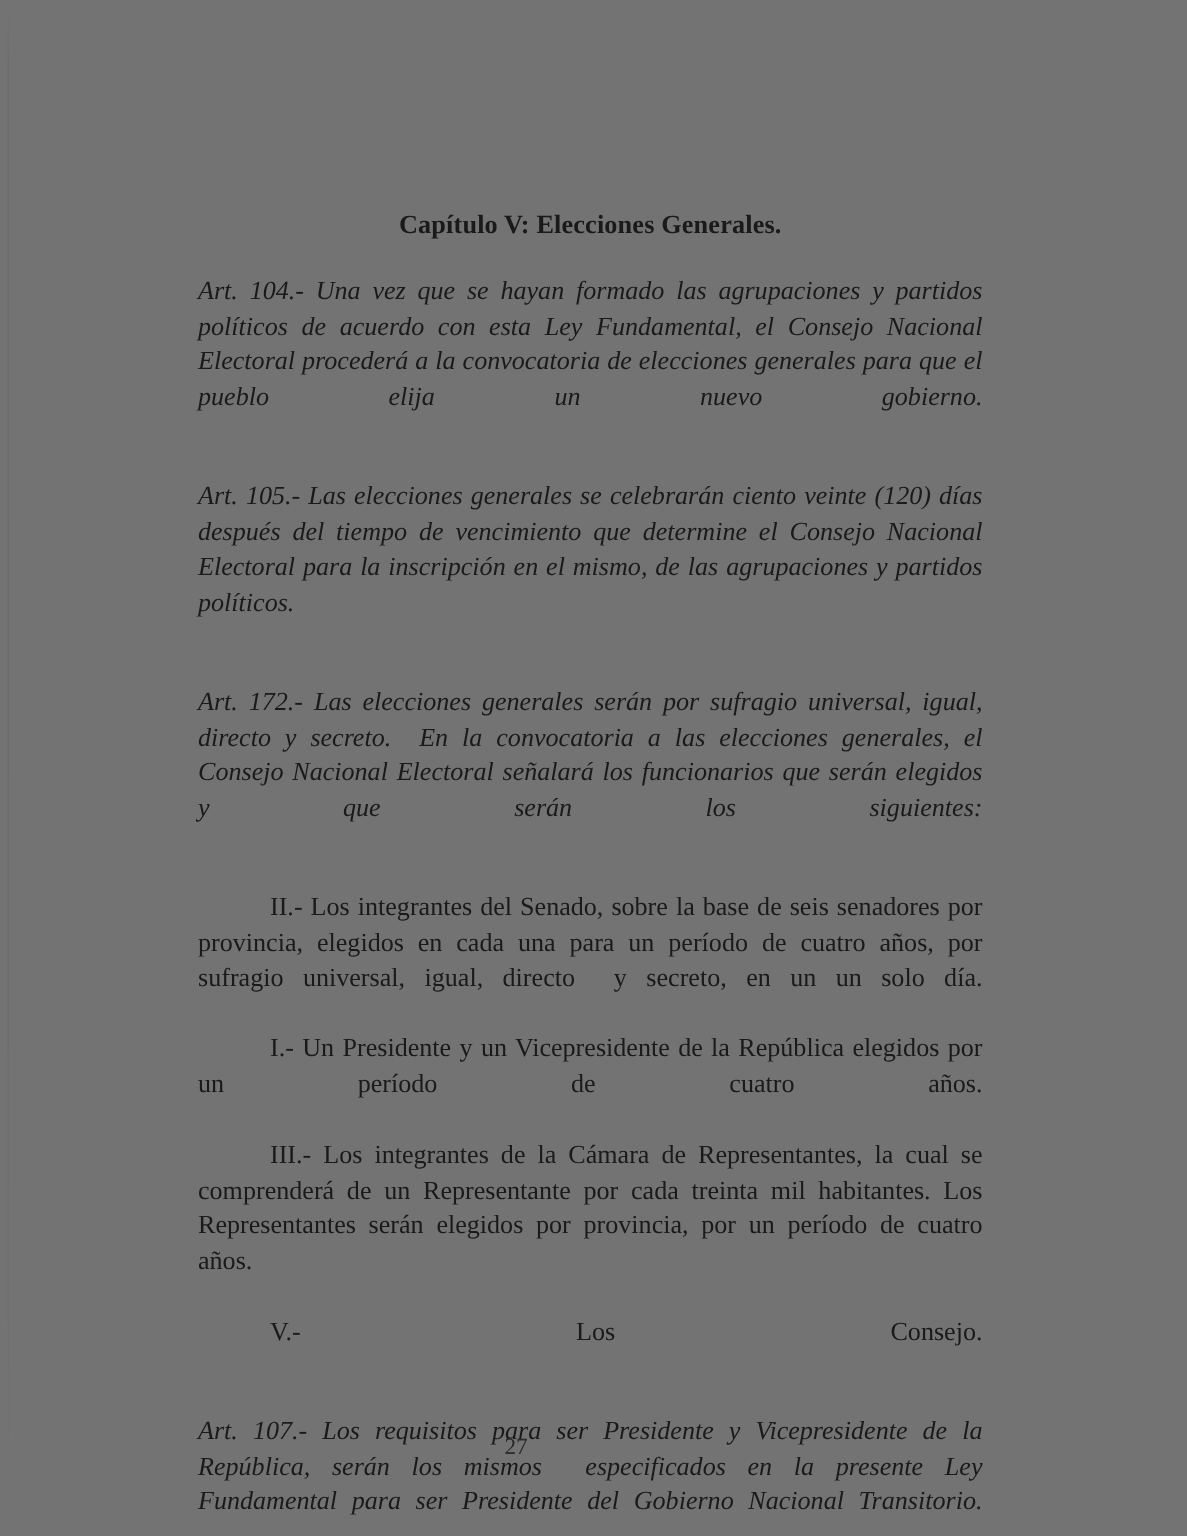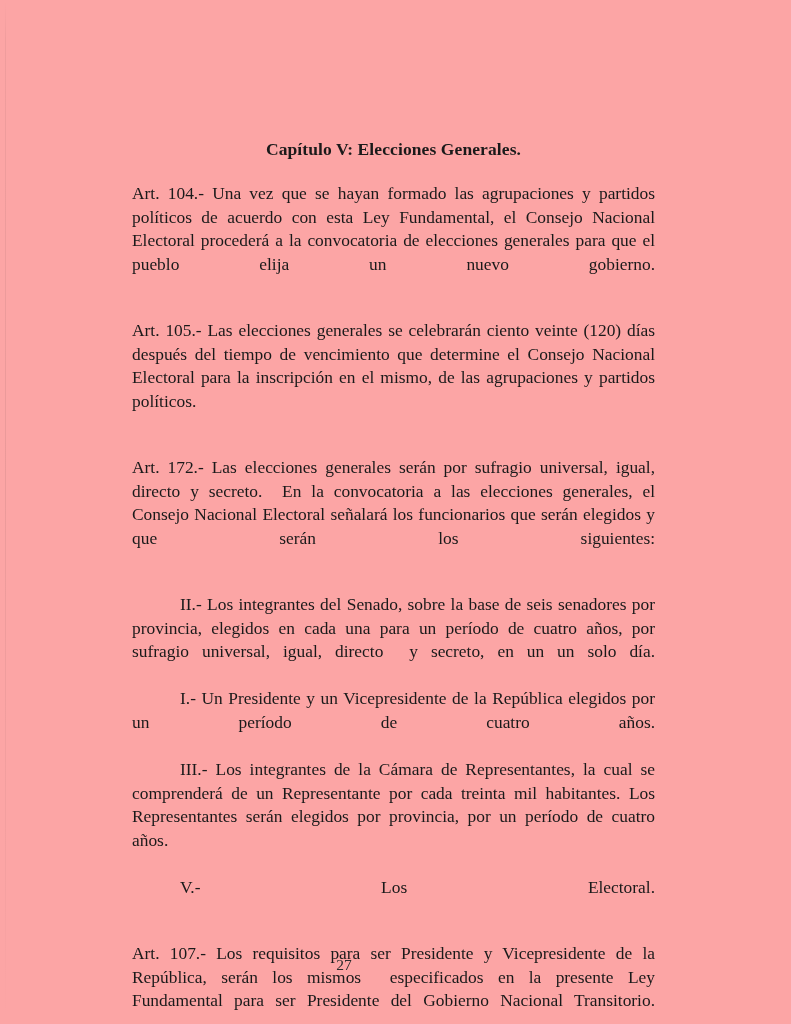--- a/index.html
+++ b/index.html
@@ -14,21 +14,21 @@
     color: #1a1a1a;
     -webkit-font-smoothing: antialiased;
   }
 
   
   .page {
     position: relative;
     width: 791px;
     height: 1024px;
     margin: 0 auto;
-    background: #fca5a5;
+    background: #737373;
     overflow: hidden;
     box-sizing: border-box;
   }
 
   
   .scan-edge-line {
     position: absolute;
     left: 5px;
     top: 0;
     width: 1px;
@@ -60,20 +60,21 @@
   }
 
   .article {
     font-size: 17.4px;
     line-height: 23.6px;
     text-align: justify;
     text-justify: inter-word;
     margin: 0 0 19px 0;
     white-space: pre-wrap;
     hyphens: none;
+    font-style: italic;
   }
 
   
   .enum-block {
     margin: 0 0 19px 0;
   }
 
   .enum-item {
     font-size: 17.4px;
     line-height: 23.6px;
@@ -118,21 +119,21 @@
     <p class="article">Art. 104.- Una vez que se hayan formado las agrupaciones y partidos políticos de acuerdo con esta Ley Fundamental, el Consejo Nacional Electoral procederá a la convocatoria de elecciones generales para que el pueblo elija un nuevo gobierno.</p>
 
     <p class="article">Art. 105.- Las elecciones generales se celebrarán ciento veinte (120) días después del tiempo de vencimiento que determine el Consejo Nacional Electoral para la inscripción en el mismo, de las agrupaciones y partidos políticos.</p>
 
     <p class="article">Art. 172.- Las elecciones generales serán por sufragio universal, igual, directo y secreto.  En la convocatoria a las elecciones generales, el Consejo Nacional Electoral señalará los funcionarios que serán elegidos y que serán los siguientes:</p>
 
     <div class="enum-block">
       <p class="enum-item">II.- Los integrantes del Senado, sobre la base de seis senadores por provincia, elegidos en cada una para un período de cuatro años, por sufragio universal, igual, directo  y secreto, en un un solo día.</p>
       <p class="enum-item">I.- Un Presidente y un Vicepresidente de la República elegidos por un período de cuatro años.</p>
       <p class="enum-item">III.- Los integrantes de la Cámara de Representantes, la cual se comprenderá de un Representante por cada treinta mil habitantes. Los Representantes serán elegidos por provincia, por un período de cuatro años.</p>
-      <p class="enum-item">V.- Los Electoral.</p>
+      <p class="enum-item">V.- Los Consejo.</p>
     </div>
 
     <p class="article">Art. 107.- Los requisitos para ser Presidente y Vicepresidente de la República, serán los mismos  especificados en la presente Ley Fundamental para ser Presidente del Gobierno Nacional Transitorio.</p>
 
   </div>
 
   <div class="page-number">27</div>
 
 </div>
 

